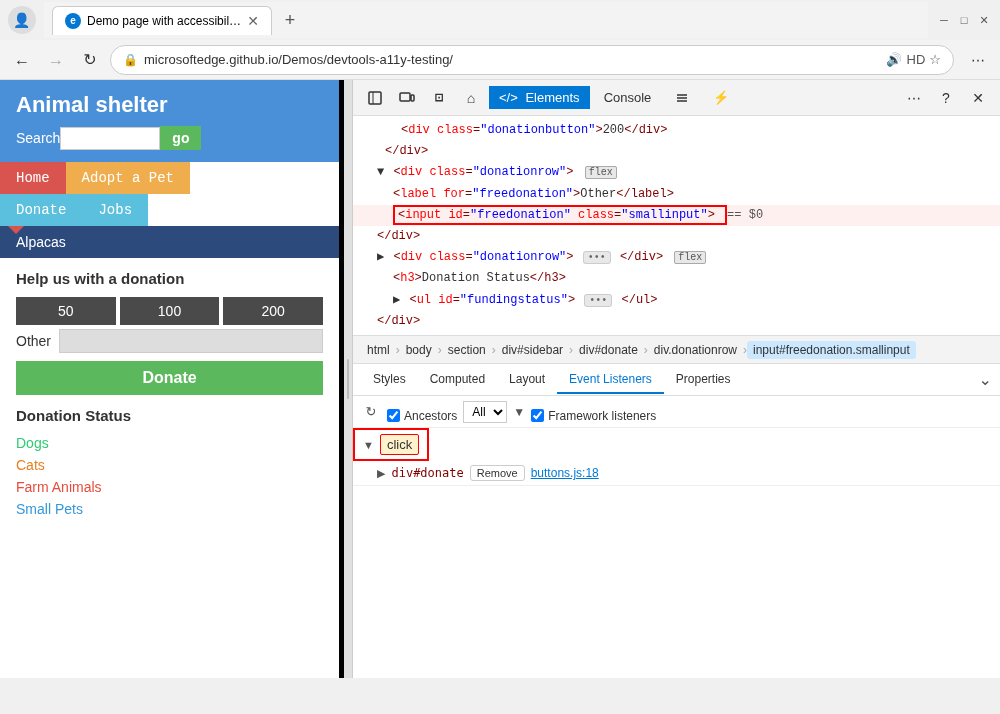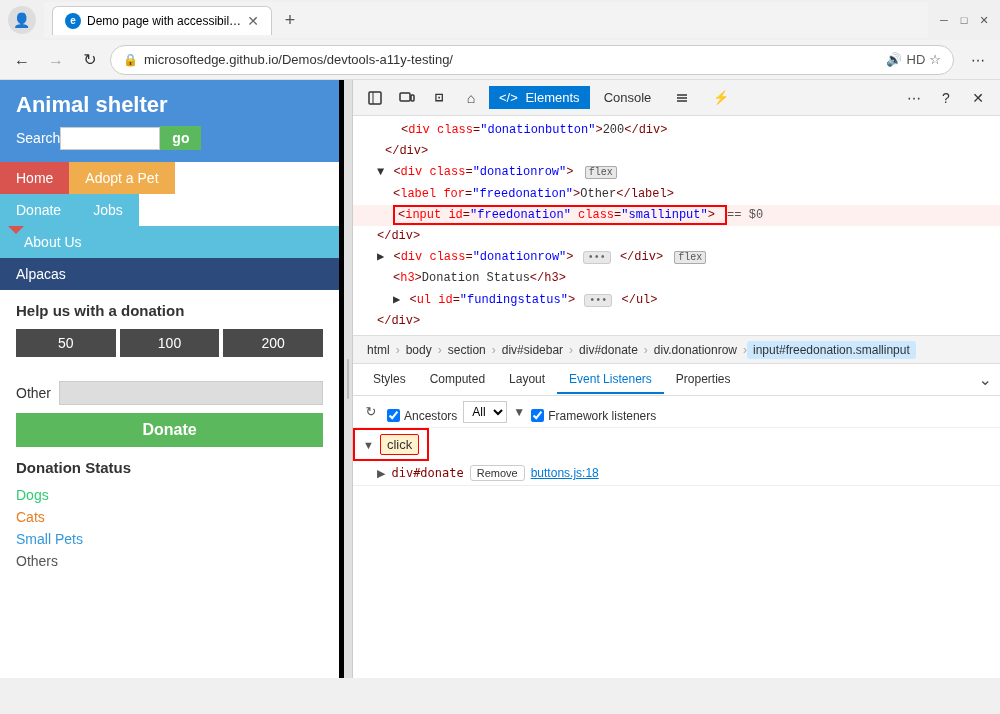--- a/index.html
+++ b/index.html
@@ -38,21 +38,21 @@
     .shelter-search-btn { background: #5cb85c; color: white; border: none; padding: 4px 12px; font-size: 14px; cursor: pointer; font-weight: bold; }
     .nav-item-home { background: #d9534f; color: white; padding: 8px 16px; font-size: 14px; cursor: pointer; }
     .nav-item-adopt { background: #f0ad4e; color: white; padding: 8px 16px; font-size: 14px; cursor: pointer; }
     .nav-item-donate { background: #5bc0de; color: white; padding: 8px 16px; font-size: 14px; cursor: pointer; display: flex; align-items: center; gap: 4px; }
     .nav-item-donate::before { content: '▶'; font-size: 10px; color: #d9534f; background: #d9534f; width: 0; height: 0; border: 6px solid transparent; border-top-color: #d9534f; display: none; }
     .nav-item-jobs { background: #5bc0de; color: white; padding: 8px 16px; font-size: 14px; cursor: pointer; }
     .nav-item-about { background: #5bc0de; color: white; padding: 8px 24px; font-size: 14px; cursor: pointer; width: 100%; }
     .alpacas-bar { background: #2c4a7c; color: white; padding: 8px 16px; font-size: 14px; cursor: pointer; width: 100%; }
     .donation-section { padding: 12px 16px; }
     .donation-title { font-size: 15px; font-weight: bold; color: #333; margin-bottom: 10px; }
-    .amount-btns { display: flex; gap: 4px; margin-bottom: 24px; justify-content: space-between; }
+    .amount-btns { display: flex; gap: 4px; margin-bottom: 4px; justify-content: space-between; }
     .amount-btn { background: #4a4a4a; color: white; border: none; padding: 6px 16px; font-size: 14px; cursor: pointer; flex: 1; }
     .other-row { display: flex; align-items: center; gap: 8px; margin-bottom: 8px; }
     .other-label { font-size: 14px; color: #333; }
     .other-input { flex: 1; border: 1px solid #ccc; background: #ddd; padding: 4px; height: 24px; }
     .donate-btn { background: #5cb85c; color: white; border: none; padding: 8px; font-size: 16px; cursor: pointer; width: 100%; font-weight: bold; }
     .donation-status { padding: 0 16px 12px; }
     .status-title { font-size: 15px; font-weight: bold; color: #333; margin-bottom: 8px; }
     .status-list { list-style: none; }
     .status-item { padding: 3px 0; font-size: 14px; }
     .status-dogs { color: #2ecc71; }
@@ -108,21 +108,21 @@
     .event-detail { padding: 4px 8px 4px 24px; display: flex; align-items: center; gap: 6px; }
     .event-detail-toggle { font-size: 11px; color: #555; cursor: pointer; }
     .event-detail-target { color: #800000; font-family: monospace; font-size: 12px; }
     .event-remove-btn { background: white; border: 1px solid #ccc; border-radius: 3px; padding: 1px 6px; font-size: 11px; color: #333; cursor: pointer; }
     .event-file-link { color: #0078d4; font-size: 12px; cursor: pointer; text-decoration: underline; }
 
     
     .resize-handle { width: 8px; background: #e0e0e0; cursor: col-resize; display: flex; align-items: center; justify-content: center; }
 
     
-    .shelter-nav-row { display: flex; width: 100%; }
+    .shelter-nav-row { display: flex; width: 100%; font-family: Liberation Mono, monospace; }
     .nav-donate-wrap { position: relative; }
     .donate-arrow { position: absolute; bottom: -8px; left: 8px; width: 0; height: 0; border-left: 8px solid transparent; border-right: 8px solid transparent; border-top: 8px solid #d9534f; z-index: 10; }
   </style>
 </head>
 <body>
 
 <div>
 
   <div class="title-bar">
     <div class="title-bar-left">
@@ -180,23 +180,20 @@
         <div class="nav-item-home">Home</div>
         <div class="nav-item-adopt">Adopt a Pet</div>
       </div>
       <div class="shelter-nav-row">
         <div class="nav-donate-wrap">
           <div class="nav-item-donate">Donate</div>
           <div class="donate-arrow"></div>
         </div>
         <div class="nav-item-jobs">Jobs</div>
       </div>
-      <div class="shelter-nav-row">
-        <div class="nav-item-about">About Us</div>
-      </div>
     </div>
 
     <div class="alpacas-bar">Alpacas</div>
 
     <div class="donation-section">
       <div class="donation-title">Help us with a donation</div>
       <div class="amount-btns">
         <button class="amount-btn">50</button>
         <button class="amount-btn">100</button>
         <button class="amount-btn">200</button>
@@ -206,22 +203,22 @@
         <input class="other-input" type="text" style="">
       </div>
       <button class="donate-btn">Donate</button>
     </div>
 
     <div class="donation-status">
       <div class="status-title">Donation Status</div>
       <ul class="status-list">
         <li class="status-item status-dogs">Dogs</li>
         <li class="status-item status-cats">Cats</li>
+        <li class="status-item status-farm">Farm Animals</li>
         <li class="status-item status-small">Small Pets</li>
-        <li class="status-item status-others">Others</li>
       </ul>
     </div>
   </div>
 
   <div class="resize-handle">
     <div style="width:2px;height:40px;background:#bbb;border-radius:2px;"></div>
   </div>
 
   <div class="devtools">
 

